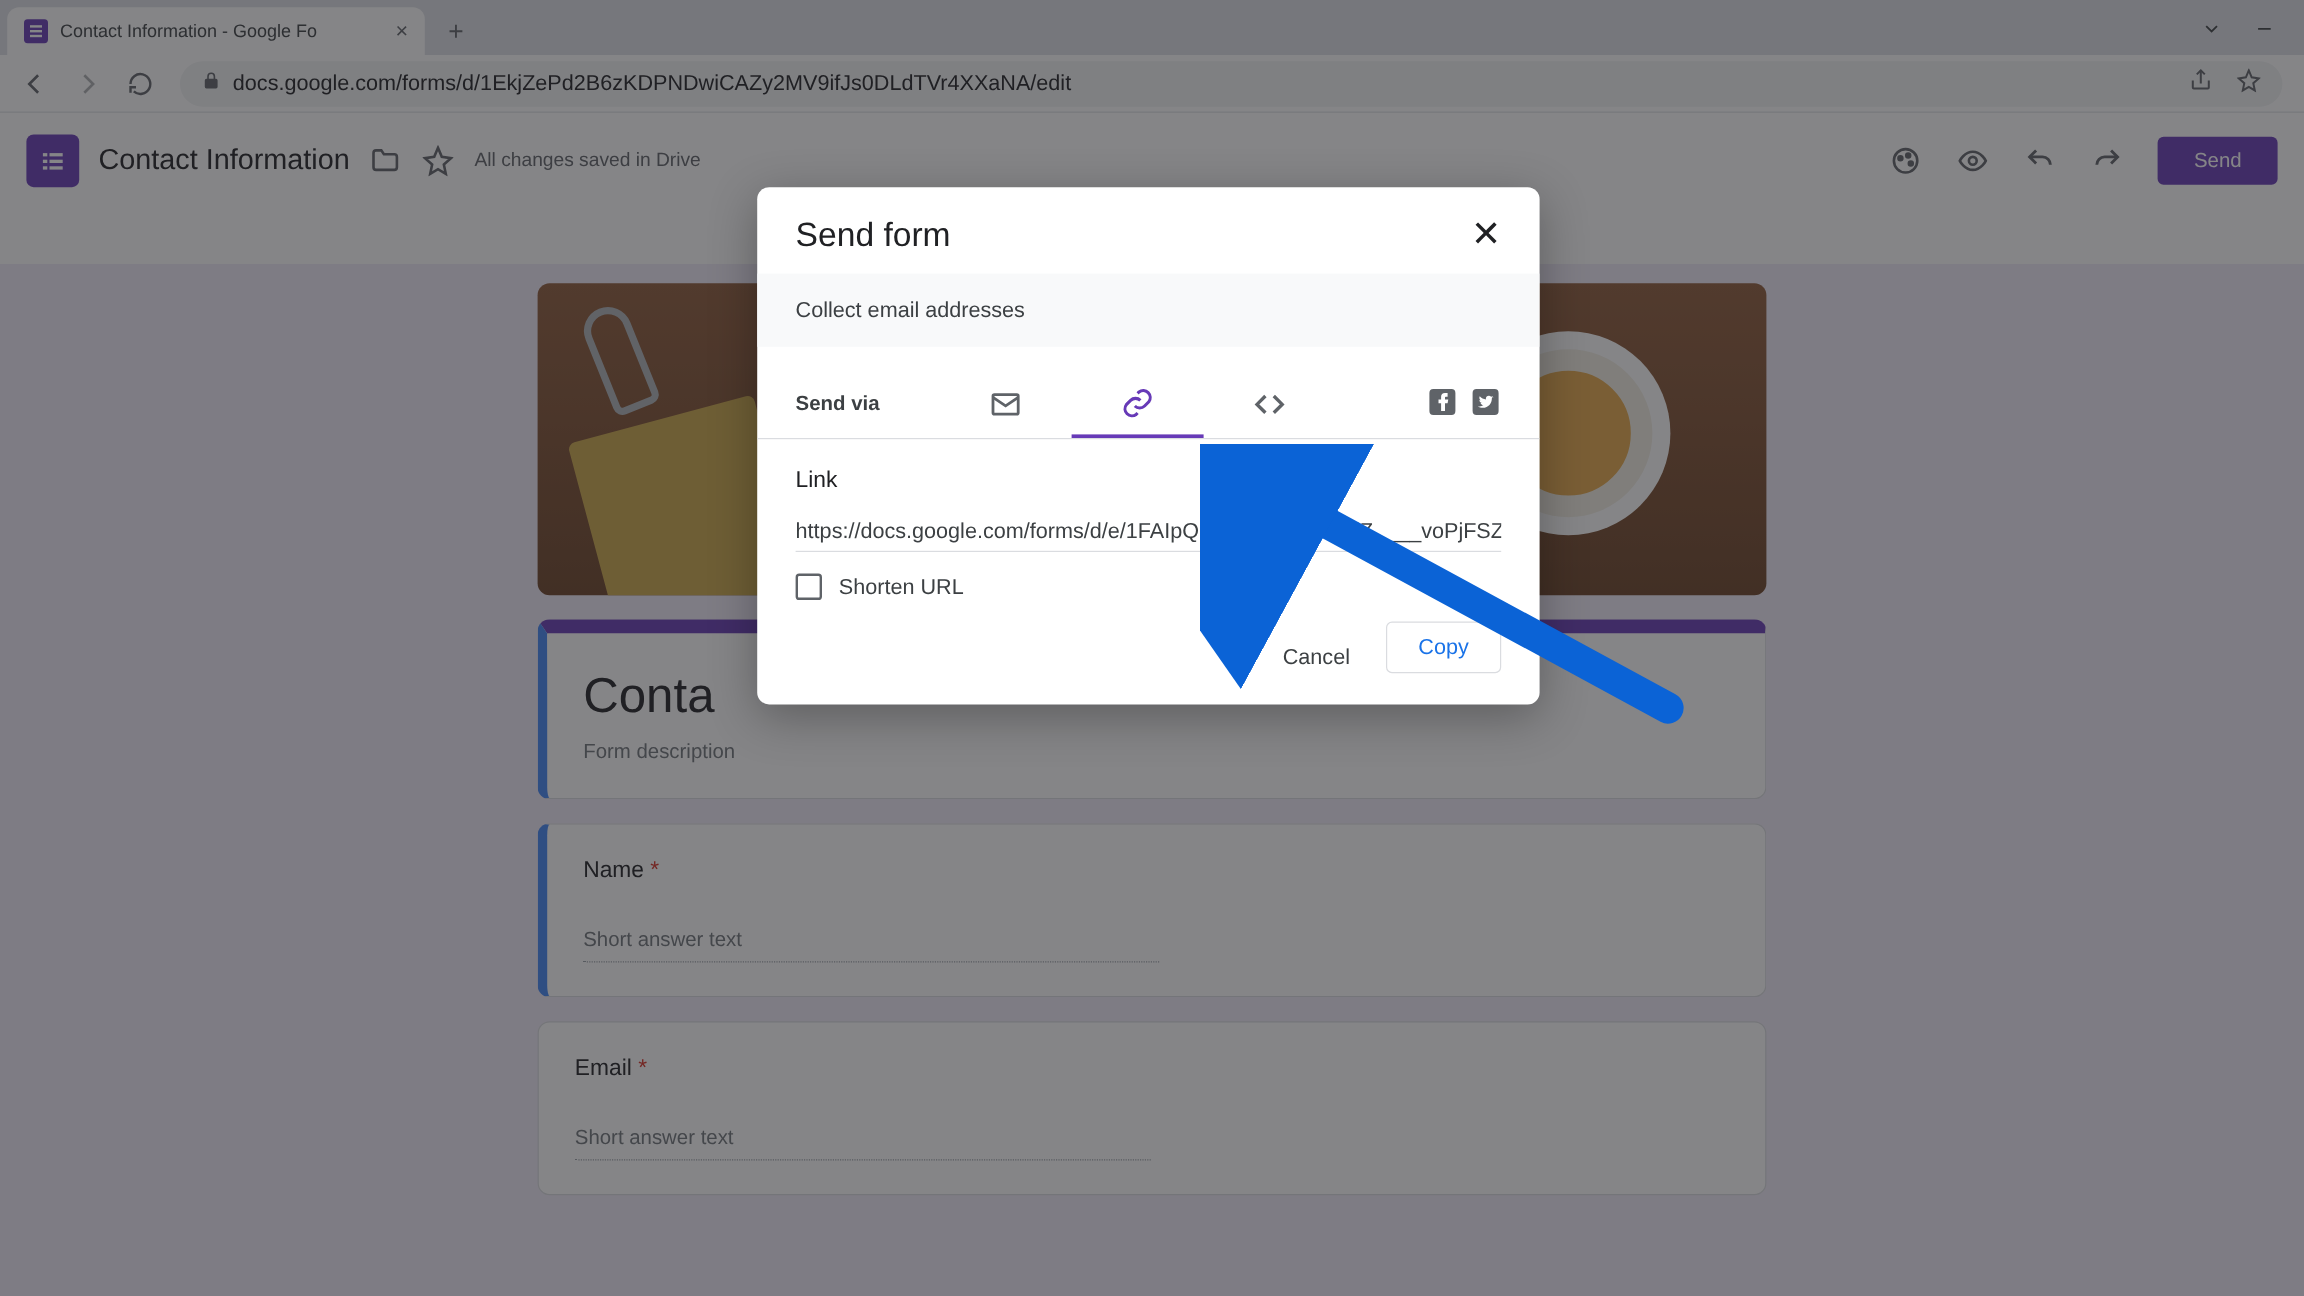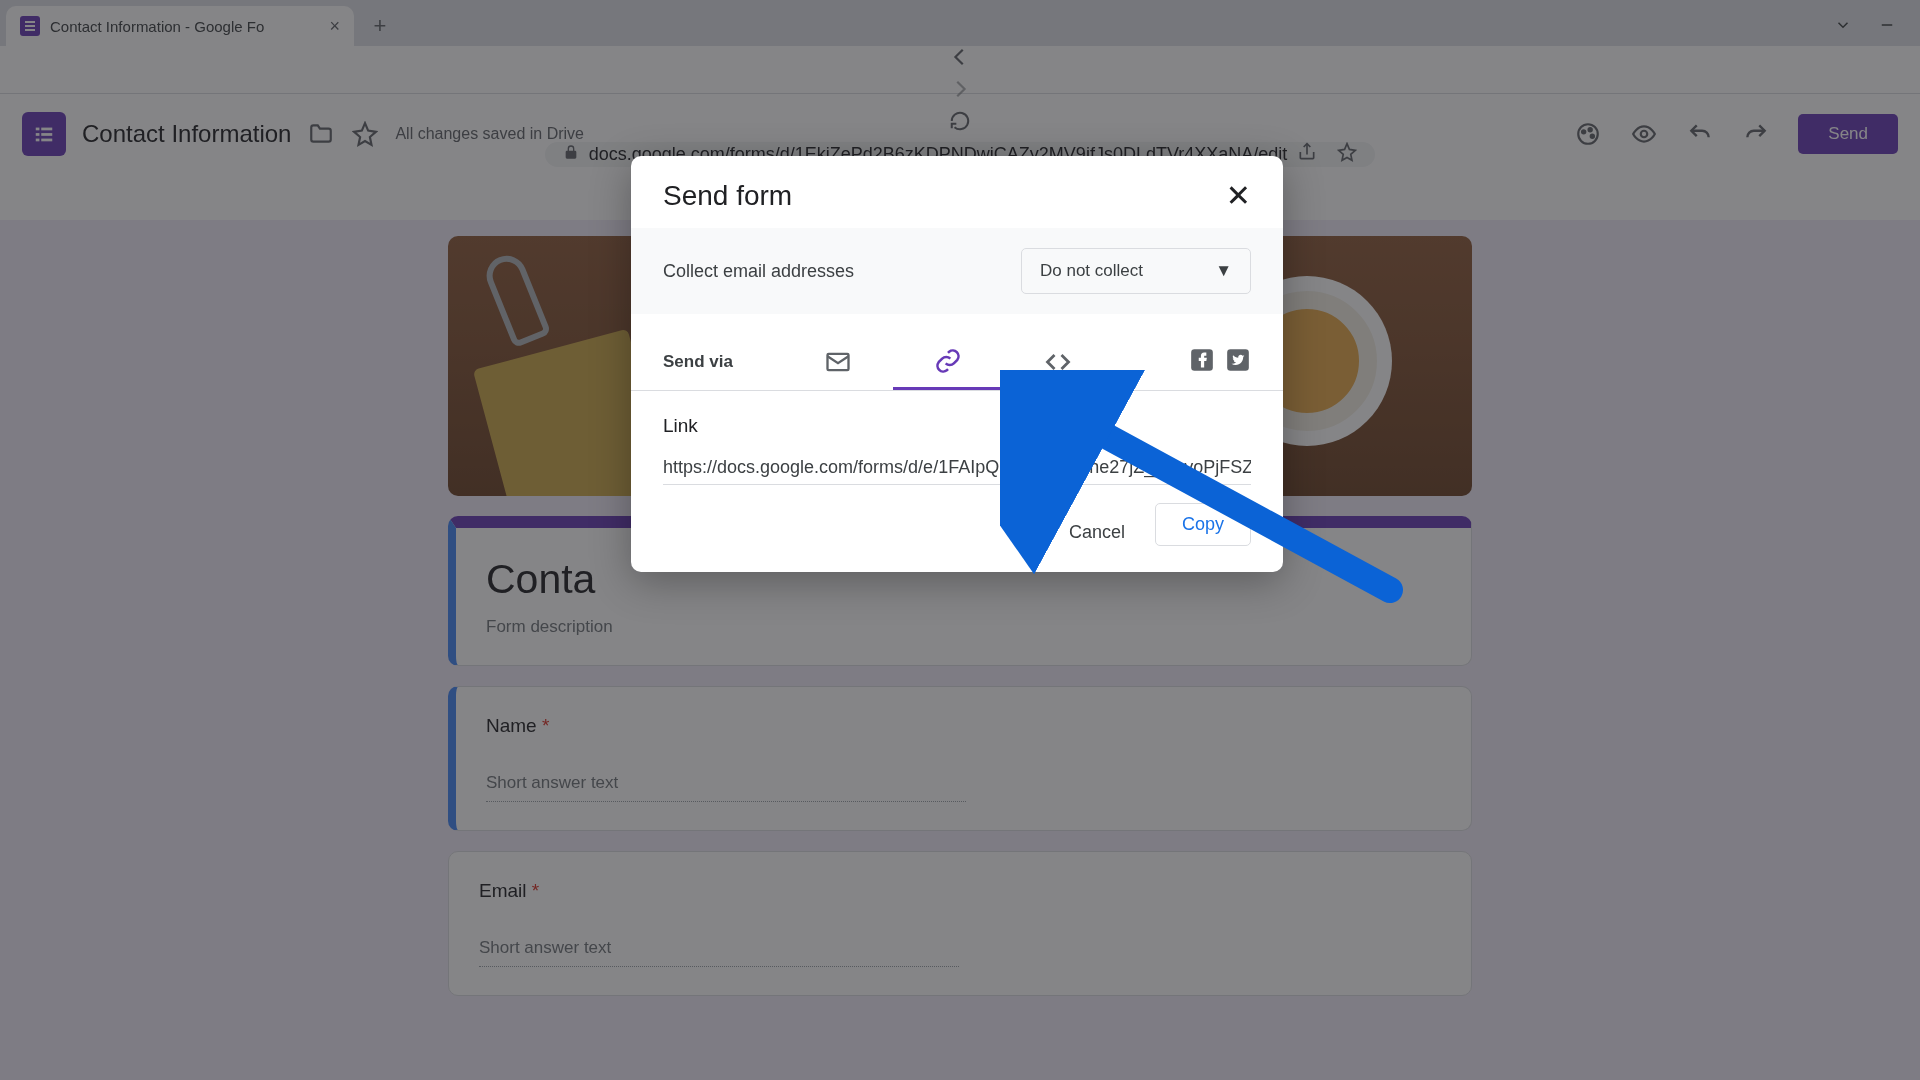--- a/index.html
+++ b/index.html
@@ -8,21 +8,21 @@
   
   .browser-tabbar { height: 46px; background: #dee1e6; display: flex; align-items: flex-end; padding-left: 6px; }
   .browser-tab { width: 348px; height: 40px; background: #fff; border-radius: 10px 10px 0 0; display: flex; align-items: center; padding: 0 14px; font-size: 15px; color: #3c4043; gap: 10px; }
   .tab-favicon { width: 20px; height: 20px; background: #673ab7; border-radius: 3px; display: flex; align-items: center; justify-content: center; }
   .tab-favicon span { width: 10px; height: 2px; background: #fff; box-shadow: 0 -4px 0 #fff, 0 4px 0 #fff; }
   .tab-close { margin-left: auto; font-size: 18px; color: #5f6368; }
   .new-tab-btn { width: 36px; height: 36px; display: flex; align-items: center; justify-content: center; font-size: 22px; color: #5f6368; margin-left: 8px; margin-bottom: 2px; }
   .window-controls { margin-left: auto; display: flex; gap: 26px; padding: 0 24px 8px 0; color: #3c4043; }
   .window-controls span svg { width: 18px; height: 18px; }
 
-  .browser-toolbar { height: 48px; background: #fff; display: flex; align-items: center; padding: 0 12px; gap: 10px; border-bottom: 1px solid #dadce0; flex-direction: column; }
+  .browser-toolbar { height: 48px; background: #fff; display: flex; align-items: center; padding: 0 12px; gap: 10px; border-bottom: 1px solid #dadce0; }
   .nav-btn { width: 34px; height: 34px; display: flex; align-items: center; justify-content: center; color: #5f6368; border-radius: 50%; }
   .nav-btn svg { width: 22px; height: 22px; }
   .addrbar { flex: 1; height: 38px; background: #f1f3f4; border-radius: 19px; display: flex; align-items: center; padding: 0 18px; gap: 10px; color: #202124; margin: 0 6px; font-size: 18px; }
   .addrbar .lock { color: #5f6368; }
   .addr-right { margin-left: auto; display: flex; gap: 20px; color: #5f6368; }
 
   
   .forms-header { height: 80px; background: #fff; display: flex; align-items: center; padding: 0 22px; gap: 16px; }
   .forms-logo { width: 44px; height: 44px; background: #673ab7; border-radius: 6px; display: flex; align-items: center; justify-content: center; }
   .form-title { font-size: 24px; color: #202124; }
@@ -219,24 +219,20 @@
 
 <div class="scrim"></div>
 
 <div class="modal">
   <div class="modal-header">
     <span class="modal-title">Send form</span>
     <span class="modal-close">✕</span>
   </div>
   <div class="collect-row">
     <span class="collect-label">Collect email addresses</span>
-    <div class="collect-select">
-      <span>Do not collect</span>
-      <span>▼</span>
-    </div>
   </div>
   <div class="sendvia-row">
     <span class="sendvia-label">Send via</span>
     <div class="via-tab">
       <svg viewBox="0 0 24 24" fill="none" stroke="currentColor" stroke-width="2">
           <rect x="3" y="5" width="18" height="14" rx="1"></rect>
           <path d="M3 7l9 6 9-6"></path>
         </svg>
     </div>
     <div class="via-tab active">
@@ -258,20 +254,24 @@
           </svg></span>
       <span><svg viewBox="0 0 24 24" fill="currentColor">
             <rect x="2" y="2" width="20" height="20" rx="3"></rect>
             <path d="M18 8.3c-.4.2-.9.3-1.3.4.5-.3.8-.8 1-1.3-.5.3-1 .5-1.5.6-.4-.5-1-.8-1.7-.8-1.3 0-2.3 1-2.3 2.3 0 .2 0 .4.1.5-1.9-.1-3.6-1-4.8-2.4-.2.3-.3.8-.3 1.2 0 .8.4 1.5 1 1.9-.4 0-.7-.1-1-.3 0 1.1.8 2.1 1.9 2.3-.2.1-.4.1-.6.1h-.4c.3.9 1.2 1.6 2.2 1.6-.8.6-1.8 1-2.9 1H6c1.1.7 2.4 1.1 3.8 1.1 4.5 0 7-3.7 7-7v-.3c.5-.3.9-.8 1.2-1.2z" fill="#fff"></path>
           </svg></span>
     </div>
   </div>
   <div class="link-section">
     <div class="link-title">Link</div>
     <div class="link-value">https://docs.google.com/forms/d/e/1FAIpQLSds__AlNhe27jZ____voPjFSZDnTMA</div>
+  </div>
+  <div class="shorten-row">
+    <div class="cbx"></div>
+    <span class="shorten-label">Shorten URL</span>
   </div>
   <div class="modal-actions">
     <span class="cancel-btn">Cancel</span>
     <span class="copy-btn">Copy</span>
   </div>
 </div>
 
 <svg class="arrow-annot" style="left:1000px; top:370px;" width="420" height="260">
   <defs>
     <marker id="ah" markerWidth="12" markerHeight="12" refX="3" refY="6" orient="auto">

